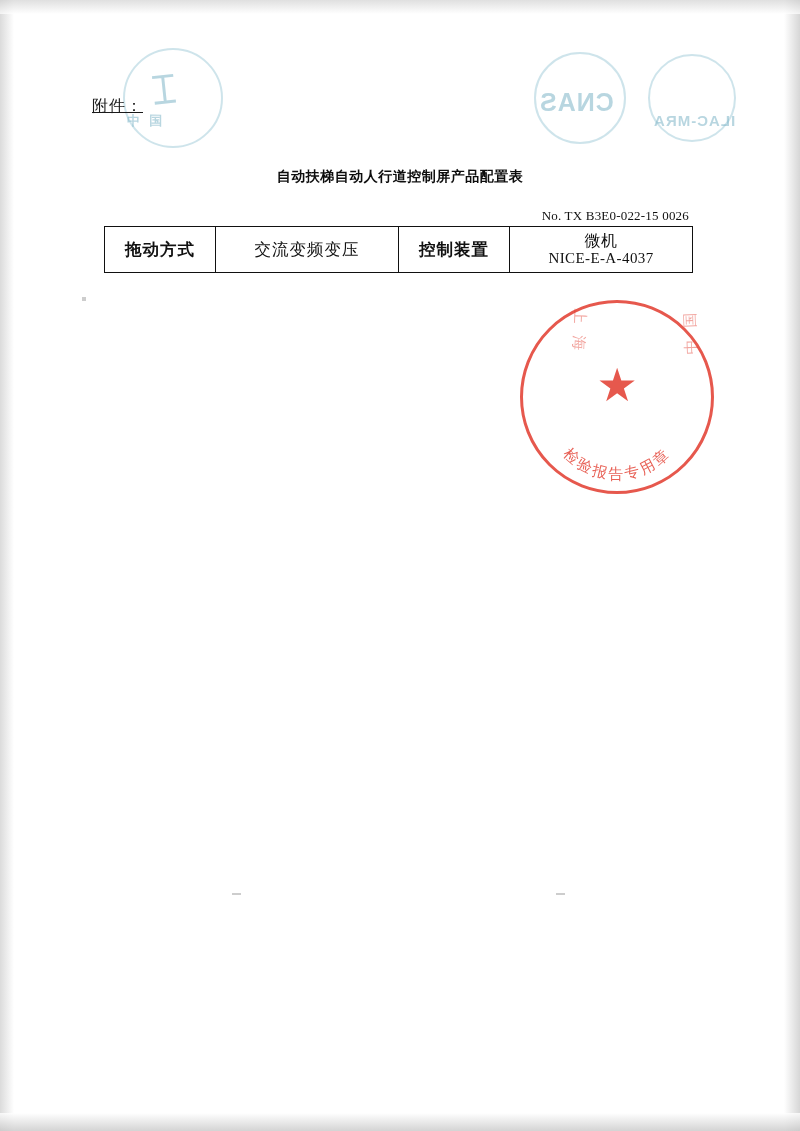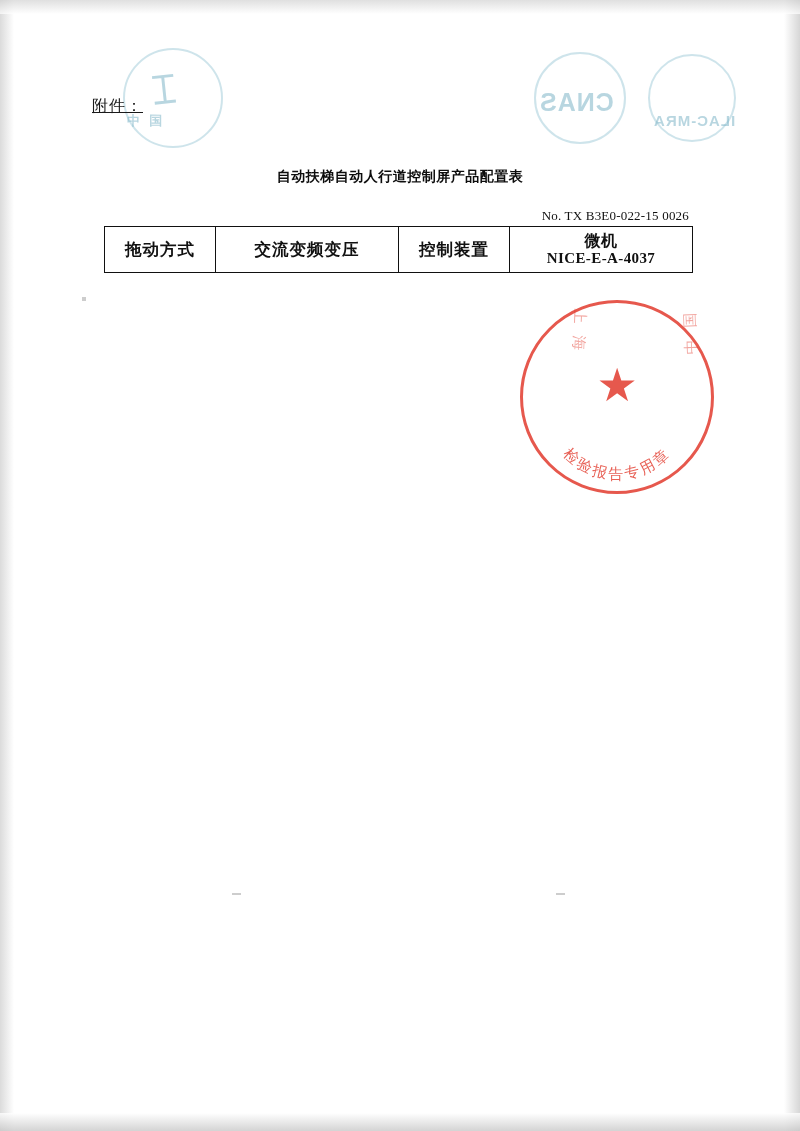--- a/index.html
+++ b/index.html
@@ -96,32 +96,32 @@
     font-size: 16.5px;
     padding: 0;
   }
   .config-table td.label {
     font-weight: bold;
     width: 110px;
     letter-spacing: 1px;
   }
   .config-table td.value {
     width: 182px;
-    font-weight: bold;
+    font-weight: normal;
     letter-spacing: 1px;
     margin-top: 40px;
   }
   .config-table td.label2 {
     font-weight: bold;
     width: 110px;
     letter-spacing: 1px;
   }
   .config-table td.value2 {
     width: 182px;
-    font-weight: bold;
+    font-weight: normal;
     line-height: 1.16;
     letter-spacing: 0.5px;
   }
   .two-line {
     display: block;
     font-size: 16px;
   }
   .mono-ish {
     font-size: 15px;
     letter-spacing: 0.4px;

